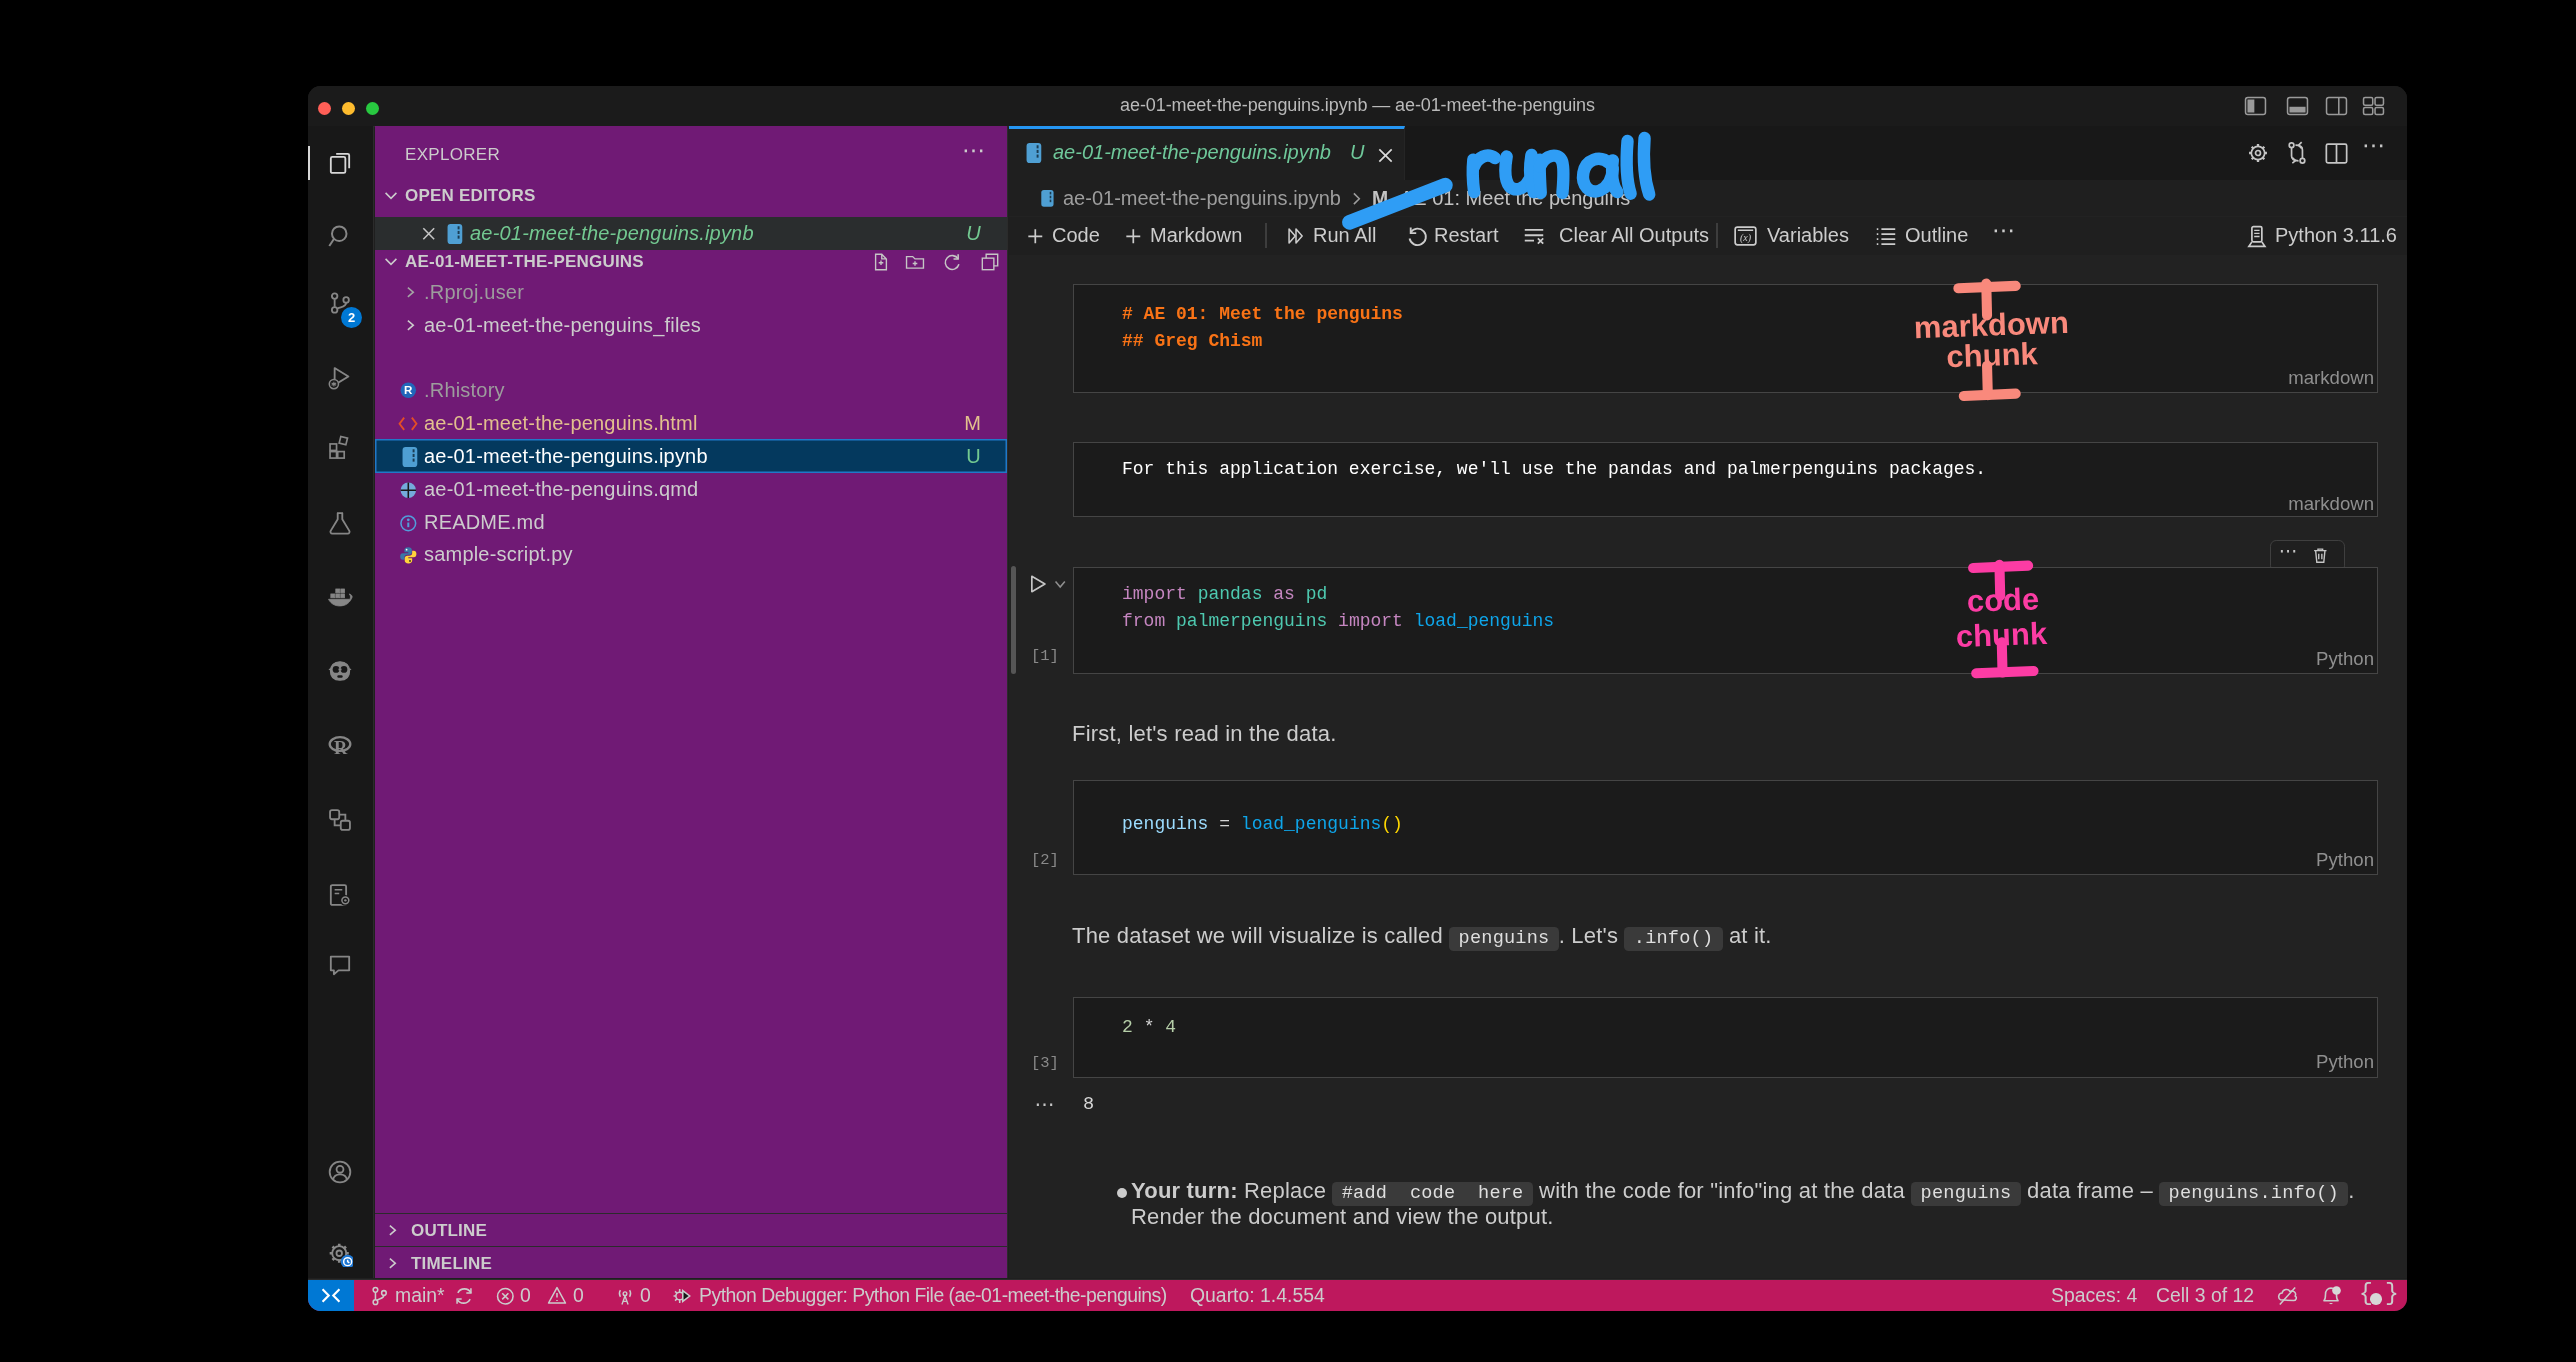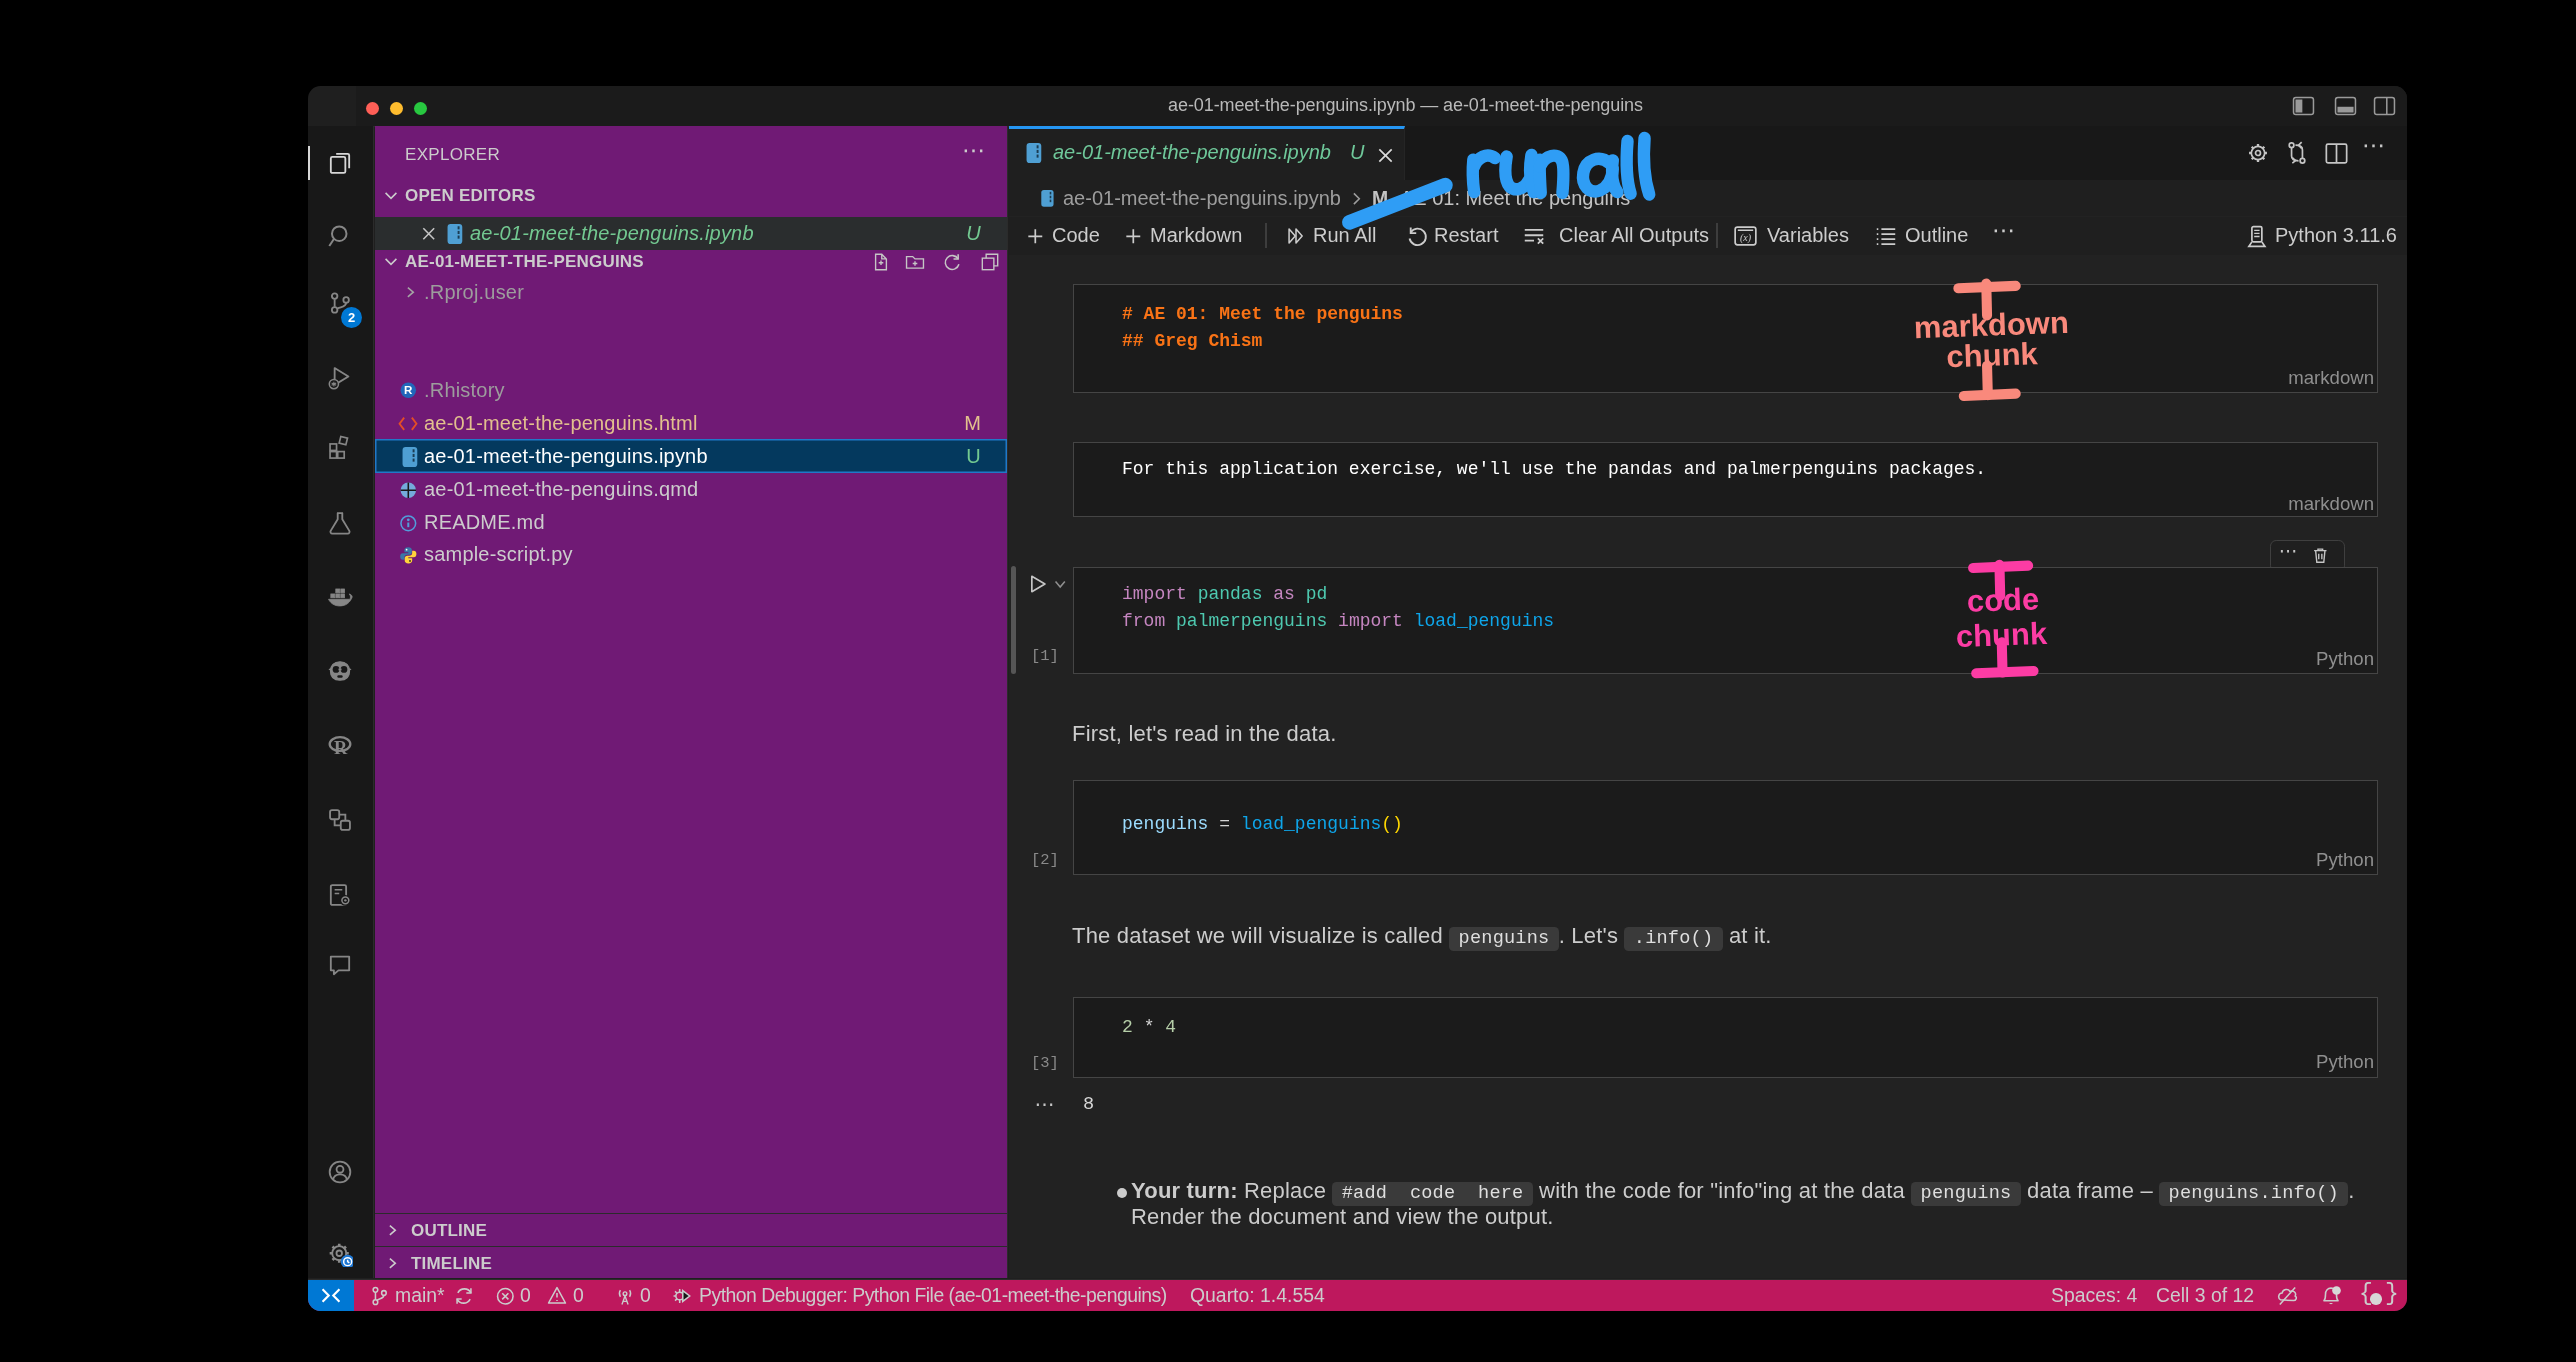--- a/index.html
+++ b/index.html
@@ -1,20 +1,20 @@
 <!DOCTYPE html>
 <html style="font-size:12.4px"><head>
 <meta charset="utf-8">
 <style>
 html,body{margin:0;padding:0;background:#000;width:2576px;height:1362px;overflow:hidden;}
 body{font-family:"Liberation Sans",sans-serif;-webkit-font-smoothing:antialiased;}
 .abs{position:absolute;}
 .win{position:absolute;left:308px;top:86px;width:2099px;height:1225px;background:#1f1f1f;border-radius:12.4px;overflow:hidden;}
 
-.titlebar{position:absolute;left:0;top:0;width:2099px;height:40px;background:#1b1b1b;border-bottom:1.5px solid #2b2b2b;margin-left:48px;}
+.titlebar{position:absolute;left:0;top:0;width:2099px;height:40px;background:#1b1b1b;border-bottom:1.5px solid #2b2b2b;}
 .tl{position:absolute;top:16.3px;width:13px;height:13px;border-radius:50%;}
 .title{position:absolute;top:0;left:391px;width:1317px;height:40px;line-height:39px;text-align:center;color:#b9b9b9;font-size:18px;letter-spacing:-0.1px;}
 
 .actbar{position:absolute;left:0;top:40px;width:65px;height:1152px;background:#181818;border-right:1.5px solid #2b2b2b;}
 .aicon{position:absolute;left:19.4px;width:26px;height:26px;}
 
 .sidebar{position:absolute;left:67px;top:40px;width:632px;height:1152px;background:#701a75;border-right:1.5px solid #2b2b2b;font-size:20px;color:#cccccc;}
 .sect{font-weight:bold;font-size:17px;color:#cccccc;letter-spacing:0.2px;}
 .row{position:absolute;left:0;width:632px;height:33px;line-height:33px;white-space:nowrap;letter-spacing:0.2px;}
 .badge{position:absolute;right:26px;top:0;}
@@ -198,20 +198,26 @@
           <path d="M8 8 V3 H23 V18 H18" stroke="#c5c5c5" stroke-width="1.8" fill="none"></path>
         </svg>
     </div>
 
     <div class="row" style="top:150px;color:#9d9d9d;">
         <svg class="abs" style="left:29.4px;top:10px" width="12.4" height="12.4" viewBox="0 0 16 16">
           <path d="M5 2 L12 8 L5 14" stroke="#a5a5a5" stroke-width="2" fill="none"></path>
         </svg>
         <span class="abs" style="left:49px;">.Rproj.user</span>
       </div>
+    <div class="row" style="top:183px;">
+        <svg class="abs" style="left:29.4px;top:10px" width="12.4" height="12.4" viewBox="0 0 16 16">
+          <path d="M5 2 L12 8 L5 14" stroke="#cccccc" stroke-width="2" fill="none"></path>
+        </svg>
+        <span class="abs" style="left:49px;">ae-01-meet-the-penguins_files</span>
+      </div>
     <div class="row" style="top:248px;color:#9d9d9d;">
         <svg class="abs" style="left:24px;top:7px;font-size:26px" width="18.6" height="18.6" viewBox="0 0 24 24">
           <circle cx="12" cy="12" r="10" fill="#2167ba"></circle>
           <text x="12" y="17" font-size="15" font-weight="bold" fill="#ffffff" text-anchor="middle" font-family="Liberation Sans">R</text>
         </svg>
         <span class="abs" style="left:49px;">.Rhistory</span>
       </div>
     <div class="row" style="top:281px;color:#e2c08d;">
         <svg class="abs" style="left:23px;top:8.5px" width="20" height="15.5" viewBox="0 0 26 20">
           <path d="M8 2 L2 10 L8 18 M18 2 L24 10 L18 18" stroke="#e44d26" stroke-width="2.4" fill="none"></path>

